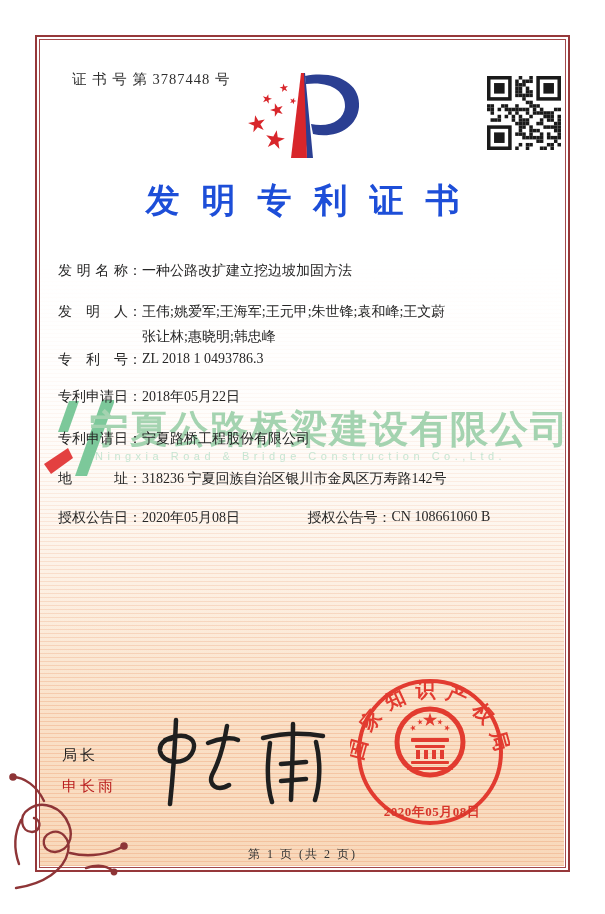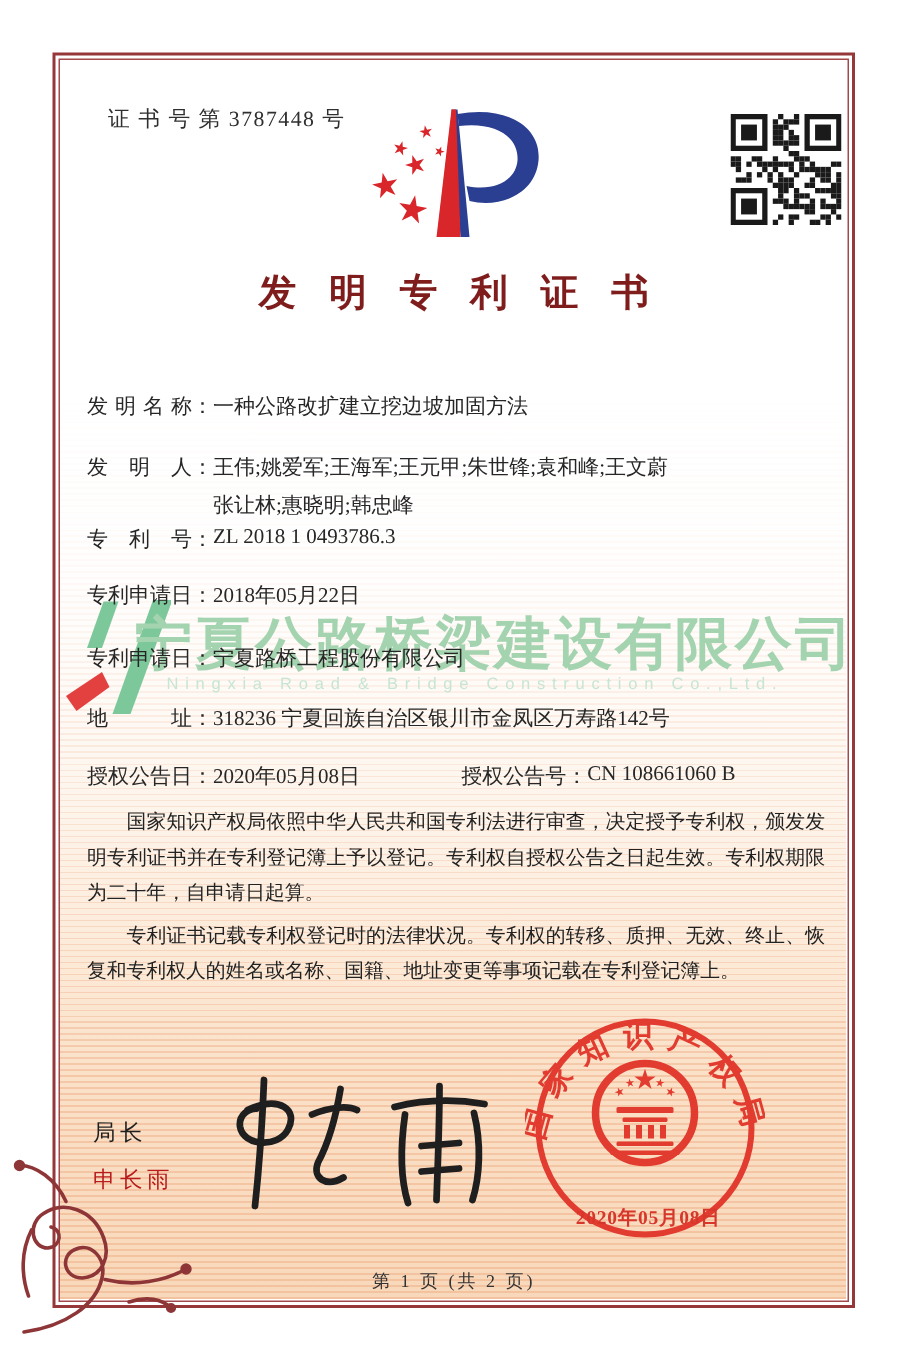--- a/index.html
+++ b/index.html
@@ -13,38 +13,38 @@
       background-image:
         repeating-linear-gradient(0deg, rgba(233,146,99,0.32) 0 1px, rgba(255,255,255,0) 1px 4px),
         linear-gradient(180deg,#ffffff 0%,#fffefd 28%,#fdf3e8 52%,#fbe4cd 75%,#f8d8ba 100%);}
   .bg-fade{position:absolute;left:40px;top:40px;width:524px;height:826px;z-index:1;
       background:linear-gradient(180deg,#ffffff 0%,#ffffff 26%,rgba(255,255,255,.85) 42%,
                  rgba(255,255,255,.35) 62%,rgba(255,255,255,0) 82%);}
   
   .cert-no{position:absolute;left:72px;top:70px;font-size:14.5px;letter-spacing:1px;color:#2f2f2f;z-index:4;}
   .logo{position:absolute;left:233px;top:70px;width:148px;height:95px;z-index:4;}
   .qr{position:absolute;left:487px;top:76px;width:74px;height:74px;z-index:4;}
-  .title{position:absolute;left:0;top:178px;width:100%;text-align:center;font-size:25px;
-         font-weight:700;letter-spacing:22px;text-indent:22px;color:#7f1d1d;z-index:4;}
+  .title{position:absolute;left:0;top:178px;width:100%;text-align:center;font-size:34px;
+         font-weight:700;letter-spacing:22px;text-indent:22px;color:#1d4ed8;z-index:4;}
   
   .row{position:absolute;left:58px;font-size:14px;color:#262626;z-index:4;white-space:nowrap;}
   .f-label{display:inline-block;width:70px;text-align:justify;text-align-last:justify;vertical-align:top;}
   .f-colon{display:inline-block;width:14px;vertical-align:top;}
   .f-value{vertical-align:top;}
   .cont-line{margin-left:84px;margin-top:7px;}
   .pair2{margin-left:64px;}
   
   .body-text{position:absolute;left:58px;top:536px;width:492px;z-index:4;
              font-size:13.2px;line-height:1.78;text-align:justify;color:#222;}
   .body-text p{margin:0 0 5px 0;text-indent:2em;}
   
   .wm-cn{position:absolute;left:90px;top:404px;font-size:38px;letter-spacing:2px;
          color:#a4d3b0;z-index:2;white-space:nowrap;font-weight:700;}
   .wm-en{position:absolute;left:95px;top:450px;font-size:11px;letter-spacing:4.5px;
-         color:#c7e5d2;z-index:2;white-space:nowrap;font-family:"Liberation Sans",sans-serif;padding-left:16px;}
+         color:#c7e5d2;z-index:2;white-space:nowrap;font-family:"Liberation Sans",sans-serif;}
   .wm-logo{position:absolute;left:42px;top:396px;width:72px;height:84px;z-index:2;}
   
   .director-title{position:absolute;left:62px;top:746px;font-size:15px;letter-spacing:3px;color:#1f1f1f;z-index:4;}
   .director-name{position:absolute;left:62px;top:777px;font-size:15px;letter-spacing:3px;color:#b91c1c;z-index:4;}
   .signature{position:absolute;left:135px;top:712px;width:210px;height:100px;z-index:4;}
   .seal{position:absolute;left:350px;top:676px;width:160px;height:160px;z-index:4;}
   .seal-date{position:absolute;left:362px;top:803px;width:140px;text-align:center;z-index:5;
              font-size:13px;font-weight:700;color:#d7362b;letter-spacing:.5px;}
   .page-info{position:absolute;left:0;top:846px;width:100%;text-align:center;font-size:12px;
              letter-spacing:2px;color:#333;z-index:4;}
@@ -264,24 +264,20 @@
 
   <div class="row" style="top:470px">
     <span class="f-label">地址</span><span class="f-colon">：</span><span class="f-value">318236 宁夏回族自治区银川市金凤区万寿路142号</span>
   </div>
 
   <div class="row" style="top:509px">
     <span><span class="f-label">授权公告日</span><span class="f-colon">：</span><span class="f-value">2020年05月08日</span></span>
     <span class="pair2"><span class="f-label">授权公告号</span><span class="f-colon">：</span><span class="f-value">CN 108661060 B</span></span>
   </div>
 
-  <div class="body-text">
-    <p>国家知识产权局依照中华人民共和国专利法进行审查，决定授予专利权，颁发发明专利证书并在专利登记簿上予以登记。专利权自授权公告之日起生效。专利权期限为二十年，自申请日起算。</p>
-    <p>专利证书记载专利权登记时的法律状况。专利权的转移、质押、无效、终止、恢复和专利权人的姓名或名称、国籍、地址变更等事项记载在专利登记簿上。</p>
-  </div>
 
   <div class="director-title">局长</div>
   <div class="director-name">申长雨</div>
 
   <svg class="signature" viewBox="0 0 210 100" aria-hidden="true">
     <g stroke="#1f1f1f" stroke-width="4.5" fill="none" stroke-linecap="round" stroke-linejoin="round">
       <path d="M30,28 C52,18 64,28 57,41 C50,54 27,52 25,39 C24,31 31,27 36,27"></path>
       <path d="M41,8 C40,34 38,64 35,92"></path>
       <path d="M92,14 C89,32 84,50 77,63 C73,73 82,80 94,73"></path>
       <path d="M73,31 C85,26 97,25 103,28"></path>

